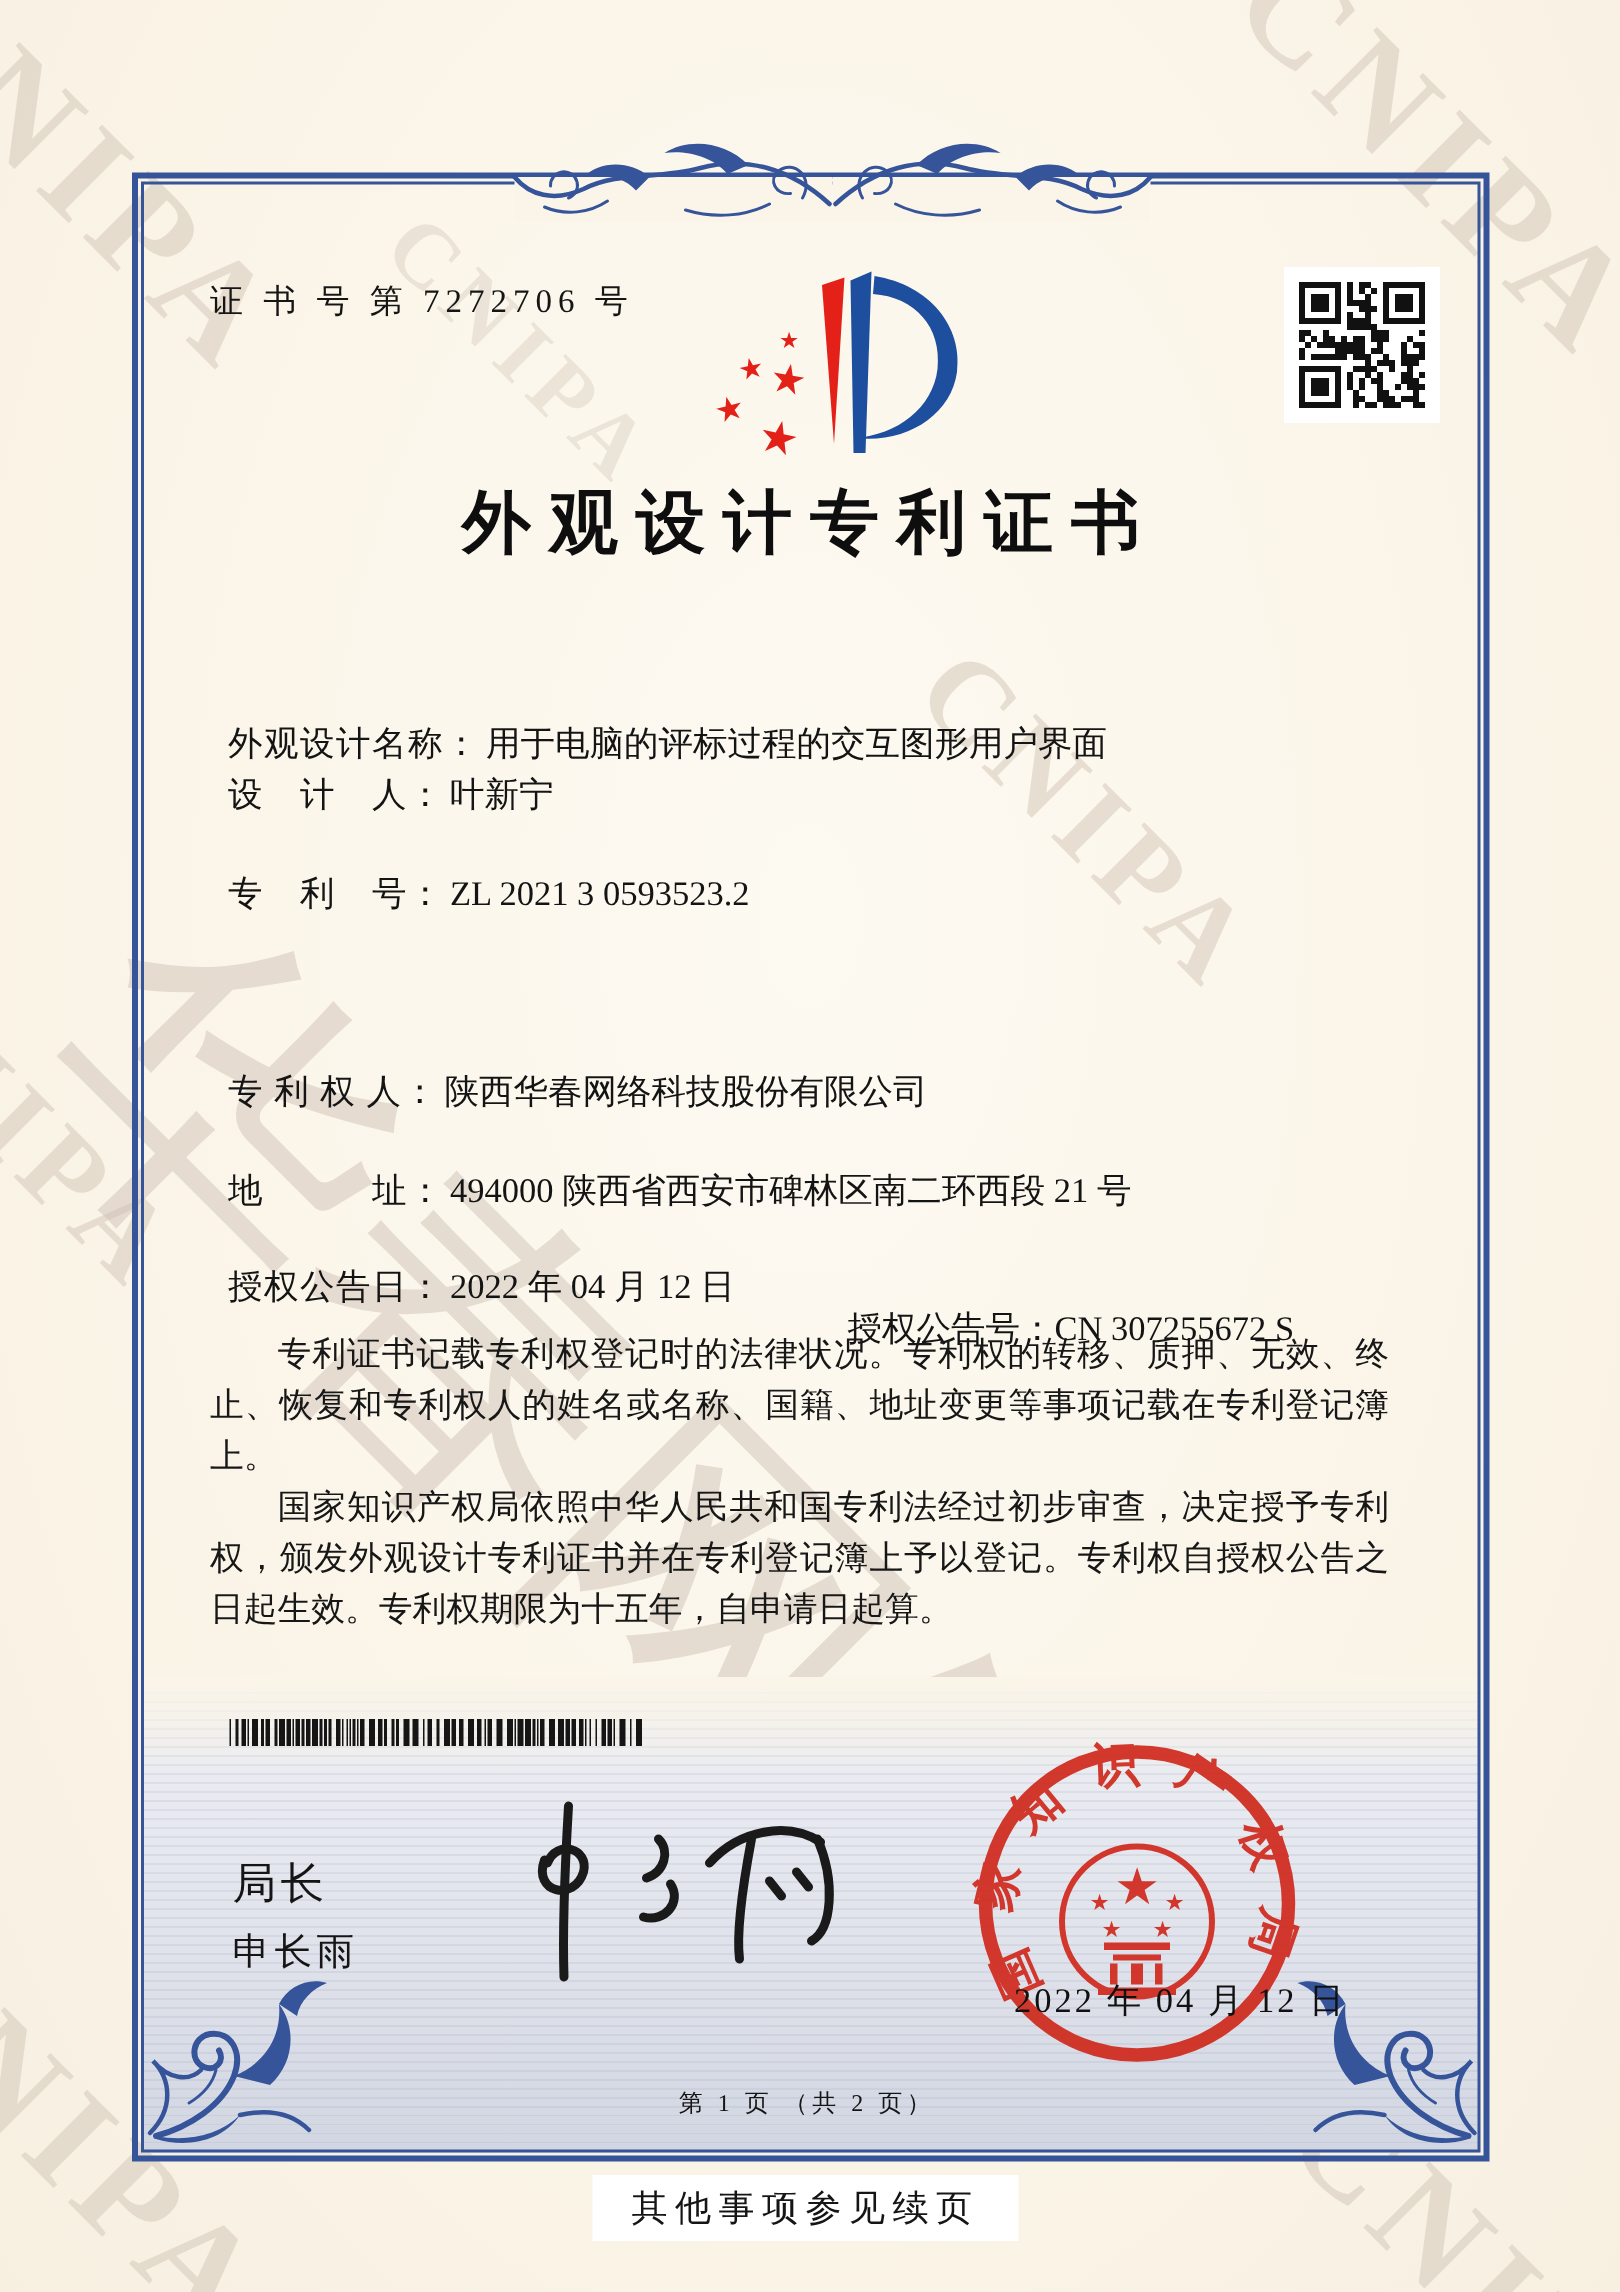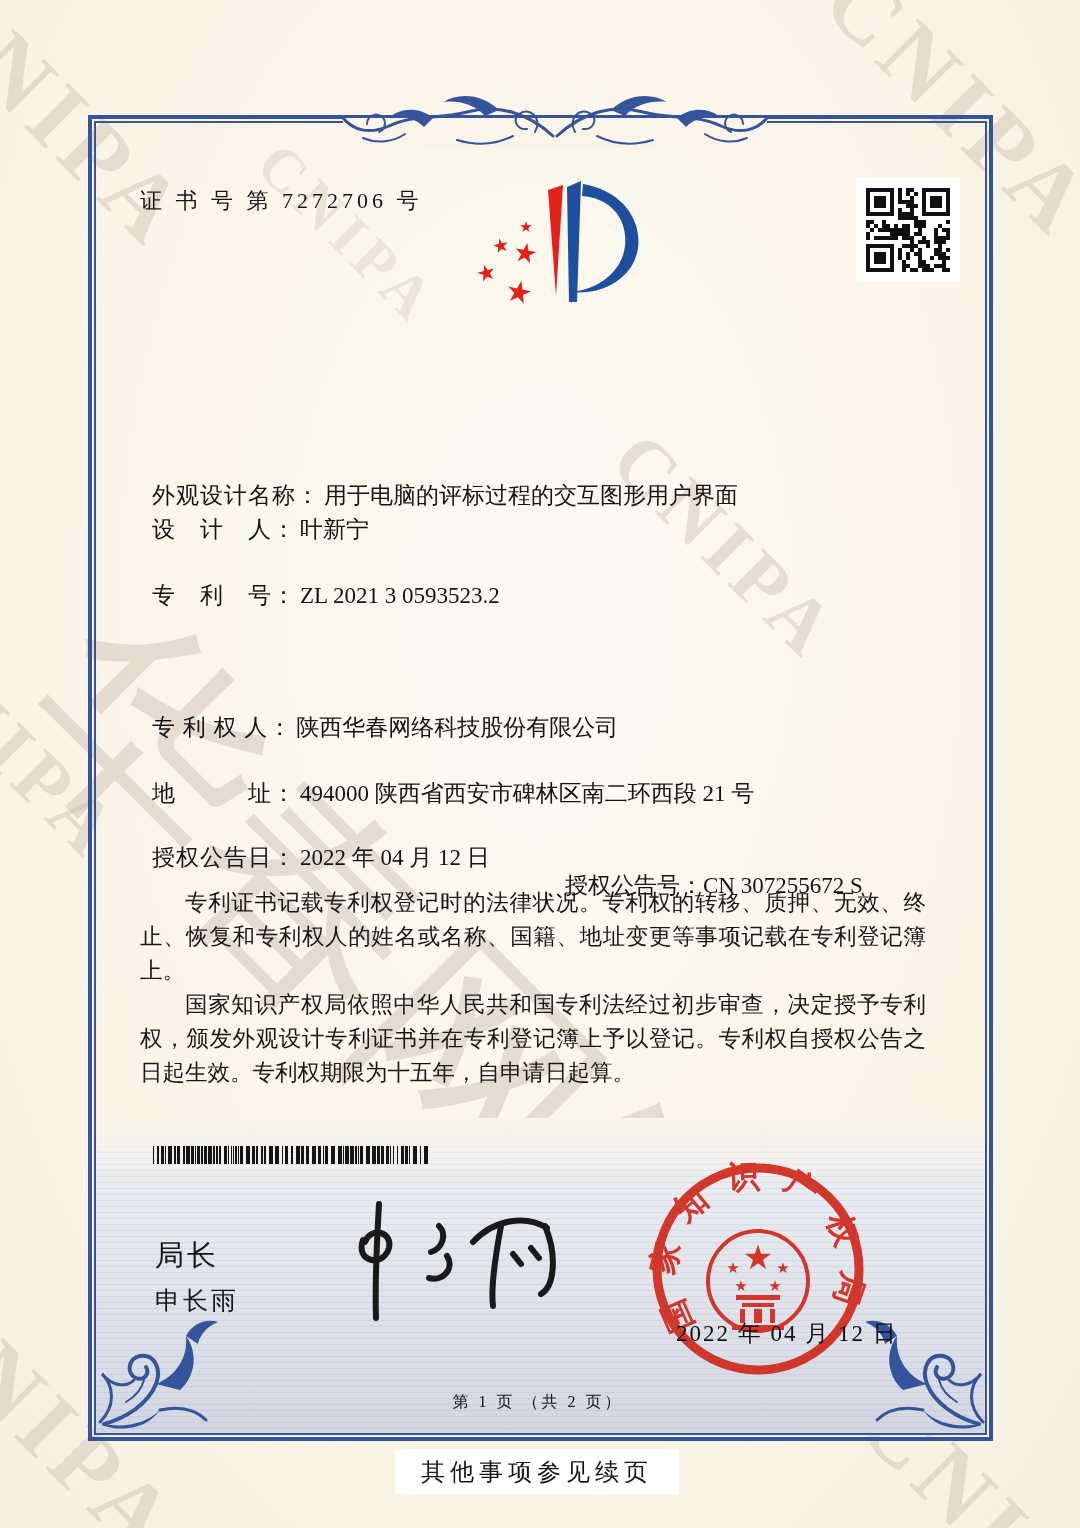--- a/index.html
+++ b/index.html
@@ -275,20 +275,21 @@
         <rect x="8" y="8" width="12" height="12" fill="#111"></rect>
         <rect x="56" y="0" width="28" height="28" fill="#111"></rect>
         <rect x="60" y="4" width="20" height="20" fill="#fff"></rect>
         <rect x="64" y="8" width="12" height="12" fill="#111"></rect>
         <rect x="0" y="56" width="28" height="28" fill="#111"></rect>
         <rect x="4" y="60" width="20" height="20" fill="#fff"></rect>
         <rect x="8" y="64" width="12" height="12" fill="#111"></rect>
       </svg>
   </div>
 
+  <div class="title">外观设计专利证书</div>
 
   <div class="row" style="top:448px;margin-top:32px;">
     <span class="lab">外观设计名称：</span><span class="val">用于电脑的评标过程的交互图形用户界面</span>
   </div>
   <div class="row" style="top:514px;">
     <span class="lab">设　计　人：</span><span class="val">叶新宁</span>
   </div>
   <div class="row" style="top:580px;">
     <span class="lab">专　利　号：</span><span class="val">ZL 2021 3 0593523.2</span>
   </div>

